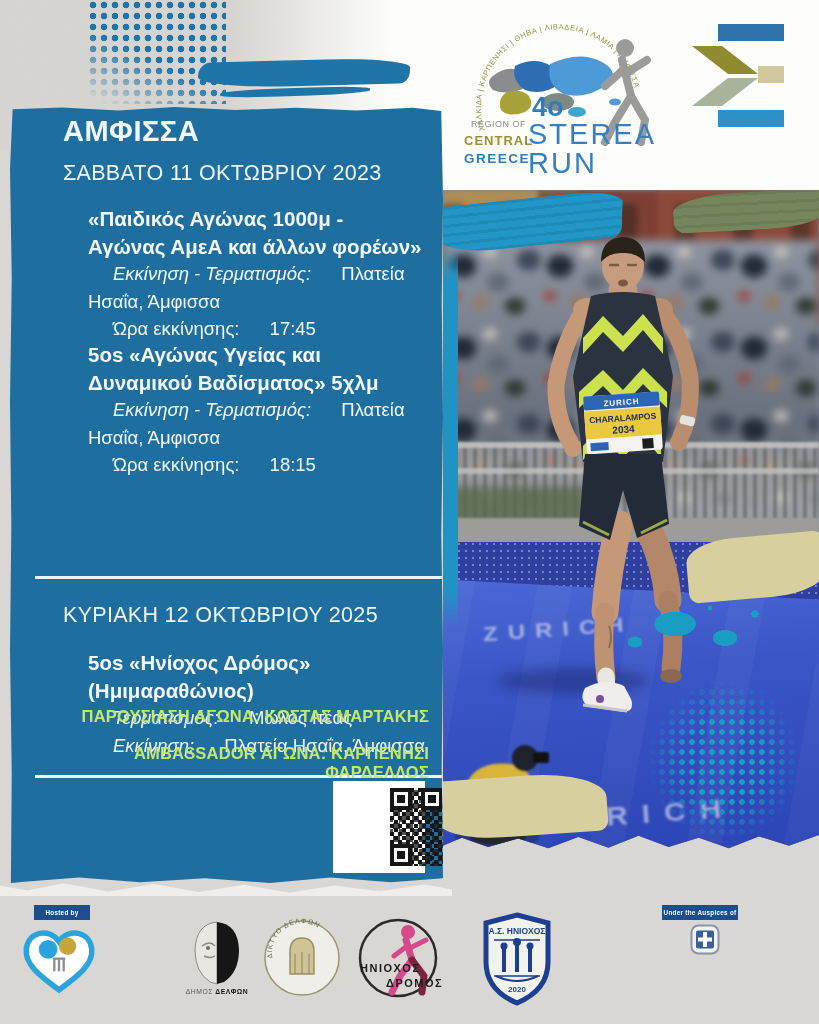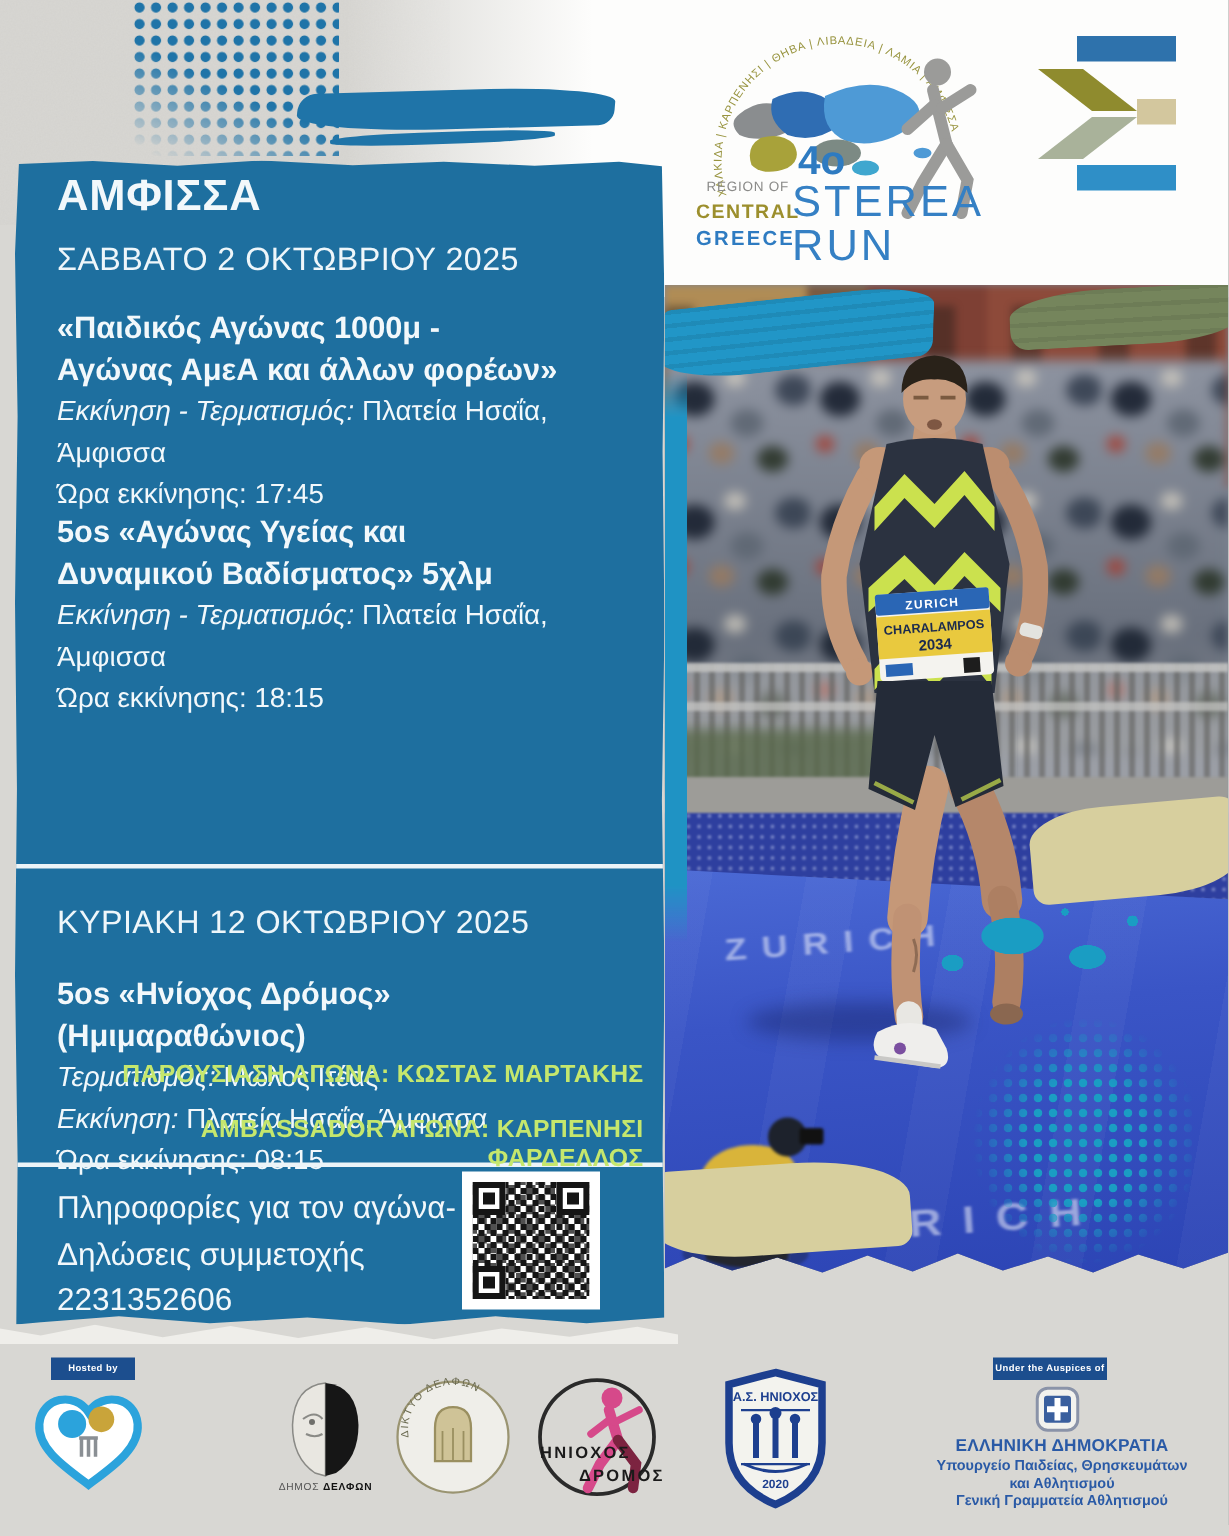--- a/index.html
+++ b/index.html
@@ -20,21 +20,21 @@
   .stroke-top2{left:220px;top:88px;width:150px;height:8px;background:#1f74a8;z-index:1;
     border-radius:40%;transform:rotate(-2deg);}
   .tear-under-panel{left:0;top:880px;width:452px;height:16px;background:#efeeea;z-index:2;
     clip-path:polygon(0 35%,6% 65%,14% 20%,24% 72%,34% 25%,44% 75%,54% 30%,64% 80%,74% 35%,84% 70%,94% 28%,100% 60%,100% 100%,0 100%);}
   
   .panel{left:10px;top:107px;width:433px;height:776px;background:#1e6f9f;z-index:3;
     clip-path:polygon(0.6% 0.3%,12% 0.05%,25% 0.45%,38% 0%,52% 0.4%,66% 0.1%,80% 0.45%,93% 0.1%,99.6% 0.5%,
       100% 12%,99.7% 25%,100% 40%,99.6% 55%,100% 70%,99.7% 85%,100% 99.4%,
       88% 99.9%,74% 99.3%,60% 100%,45% 99.4%,30% 99.9%,16% 99.3%,4% 99.8%,0.2% 100%,
       0.4% 86%,0% 70%,0.3% 54%,0% 38%,0.4% 22%,0% 8%);}
-  .panel *{color:#f2f8fb;}
+  .panel *{color:#f2f8fb;margin-left:25px;}
   .p-abs{position:absolute;left:28px;right:14px;}
   .city{top:8px;font-size:29px;font-weight:bold;letter-spacing:.5px;}
   .date{font-size:21.5px;letter-spacing:.3px;color:#eef6fa;}
   .d1{top:54px;} .d2{top:496px;}
   .race{line-height:27.5px;font-size:18.5px;}
   .race .t{font-weight:bold;font-size:20.5px;}
   .race .i{font-style:italic;}
   .r1{top:98px;} .r2{top:234px;} .r3{top:542px;}
   .divider{left:0;right:0;height:3px;background:#ecf4f8;}
   .dv1{top:469px;} .dv2{top:668px;}
@@ -160,21 +160,21 @@
   </svg>
   <div class="layer white-wash"></div>
   <div class="layer dots-tl"></div>
   <div class="layer stroke-top"></div>
   <div class="layer stroke-top2"></div>
   <div class="layer tear-under-panel"></div>
 
   <div class="layer panel">
     <div class="p-abs city">ΑΜΦΙΣΣΑ</div>
 
-    <div class="p-abs date d1">ΣΑΒΒΑΤΟ 2 ΟΚΤΩΒΡΙΟΥ 2025</div>
+    <div class="p-abs date d1">ΣΑΒΒΑΤΟ 11 ΟΚΤΩΒΡΙΟΥ 2023</div>
 
     <div class="p-abs race r1">
       <div class="t">«Παιδικός Αγώνας 1000μ -</div>
       <div class="t">Αγώνας ΑμεΑ και άλλων φορέων»</div>
       <div><span class="i">Εκκίνηση - Τερματισμός:</span> <span>Πλατεία Ησαΐα, Άμφισσα</span></div>
       <div><span>Ώρα εκκίνησης:</span> <span>17:45</span></div>
     </div>
 
     <div class="p-abs race r2">
       <div class="t">5os «Αγώνας Υγείας και</div>
@@ -184,33 +184,27 @@
     </div>
 
     <div class="divider dv1" style="position:absolute;"></div>
 
     <div class="p-abs date d2">ΚΥΡΙΑΚΗ 12 ΟΚΤΩΒΡΙΟΥ 2025</div>
 
     <div class="p-abs race r3">
       <div class="t">5os «Ηνίοχος Δρόμος» (Ημιμαραθώνιος)</div>
       <div><span class="i">Τερματισμός:</span> <span>Μώλος Ιτέας</span></div>
       <div><span class="i">Εκκίνηση:</span> <span>Πλατεία Ησαΐα, Άμφισσα</span></div>
-      <div><span>Ώρα εκκίνησης:</span> <span>08:15</span></div>
     </div>
 
     <div class="divider dv2" style="position:absolute;"></div>
 
     <div class="p-abs green g1">ΠΑΡΟΥΣΙΑΣΗ ΑΓΩΝΑ: ΚΩΣΤΑΣ ΜΑΡΤΑΚΗΣ</div>
     <div class="p-abs green g2">AMBASSADOR ΑΓΩΝΑ: ΚΑΡΠΕΝΗΣΙ ΦΑΡΔΕΛΛΟΣ</div>
 
-    <div class="p-abs info">
-      <div>Πληροφορίες για τον αγώνα-</div>
-      <div>Δηλώσεις συμμετοχής</div>
-      <div>2231352606</div>
-    </div>
 
     <div class="qr">
       <div class="qr-in">
         <div class="qr-n"></div>
         <div class="qr-n b"></div>
         <i class="fp tl"></i>
         <i class="fp tr"></i>
         <i class="fp bl"></i>
       </div>
     </div>
@@ -389,22 +383,14 @@
   </svg>
 
   <div class="layer ftr badge auspices">Under the Auspices of</div>
 
   <svg class="layer ftr emblem-svg" viewBox="0 0 30 31">
     <rect x="1.5" y="1.5" width="27" height="28" rx="7" fill="#f2f2ee" stroke="#8a93a8" stroke-width="2"></rect>
     <rect x="6" y="6.5" width="18" height="18" rx="2" fill="#3a5f9e"></rect>
     <rect x="13" y="8" width="4" height="15" fill="#fff"></rect>
     <rect x="8" y="13.5" width="14" height="4" fill="#fff"></rect>
   </svg>
-  <div class="layer ftr ministry">
-    <div class="mn1">ΕΛΛΗΝΙΚΗ ΔΗΜΟΚΡΑΤΙΑ</div>
-    <div class="mn2">
-      <div>Υπουργείο Παιδείας, Θρησκευμάτων</div>
-      <div>και Αθλητισμού</div>
-      <div>Γενική Γραμματεία Αθλητισμού</div>
-    </div>
-  </div>
 
 </div>
 
 </body></html>

